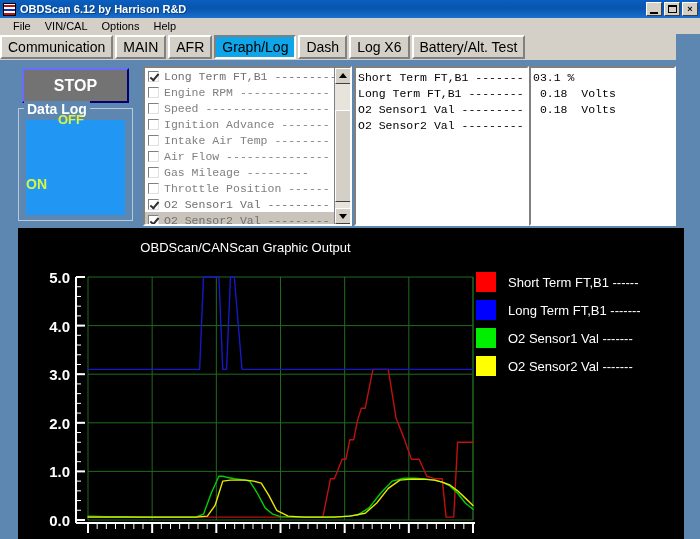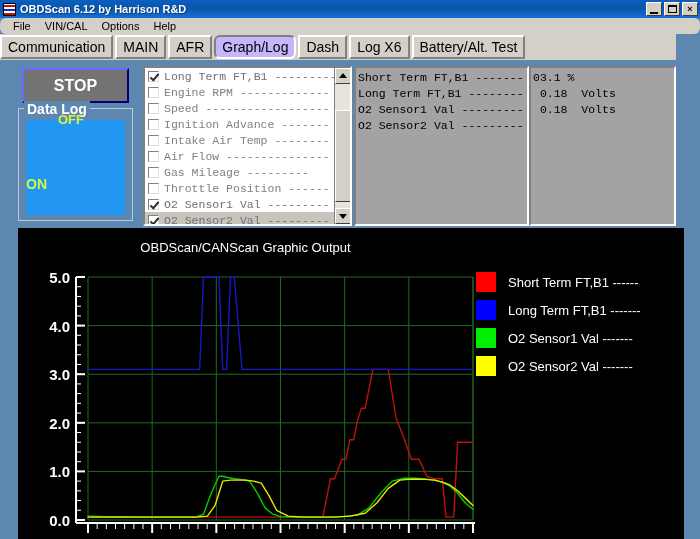--- a/index.html
+++ b/index.html
@@ -61,21 +61,20 @@
   .winbtn .gl { font-family: "Liberation Sans", sans-serif; font-size: 9px; font-weight: bold; }
   .winbtn.min .gl { position:absolute; left:3px; bottom:1px; width:8px; height:2px; background:#000; }
   .winbtn.max .gl { position:absolute; left:3px; top:2px; width:9px; height:8px; border:1px solid #000; border-top-width:2px; box-sizing:border-box; }
 
   
   .menubar {
     position: absolute; left: 0; top: 18px; width: 700px; height: 16px;
     background: #d4d0c8;
     display: flex; align-items: center; padding-left: 6px;
     box-sizing: border-box;
-    border-radius: 6px;
   }
   .menu-item {
     font-size: 11px; color: #000; padding: 0 7px; line-height: 14px;
     white-space: nowrap;
     font-family: "Liberation Sans", sans-serif;
   }
 
   
   .tabbar {
     position: absolute; left: 0; top: 34px; width: 676px; height: 26px;
@@ -90,26 +89,25 @@
     border-right: 2px solid #808080;
     border-bottom: 2px solid #808080;
     box-sizing: border-box;
     display: flex; align-items: center; justify-content: center;
     font-size: 14px; color: #000; font-weight: normal;
     padding: 0 6px; white-space: nowrap;
     font-family: "Liberation Sans", sans-serif;
     margin-right: 2px;
   }
   .tabbtn.active {
-    background: #c4b5fd;
+    background: #0ea5e9;
     border-top: 2px solid #808080;
     border-left: 2px solid #808080;
     border-right: 2px solid #ffffff;
     border-bottom: 2px solid #ffffff;
-    border-radius: 6px;
   }
 
   
   .stop-btn {
     position: absolute; left: 22px; top: 68px; width: 107px; height: 35px;
     background: #737373;
     border-top: 2px solid #6b6bff;
     border-left: 2px solid #6b6bff;
     border-right: 2px solid #000070;
     border-bottom: 2px solid #000070;
@@ -217,21 +215,21 @@
     position: absolute; left: 0; top: 42px; width: 16px; height: 92px;
     background: #d4d0c8;
     border-top: 1px solid #ffffff; border-left: 1px solid #ffffff;
     border-right: 1px solid #404040; border-bottom: 1px solid #404040;
     box-sizing: border-box;
   }
 
   
   .ro-names, .ro-vals {
     position: absolute; top: 66px; height: 160px;
-    background: #a3a3a3;
+    background: #ffffff;
     border-top: 2px solid #808080;
     border-left: 2px solid #808080;
     border-right: 2px solid #ffffff;
     border-bottom: 2px solid #ffffff;
     box-sizing: border-box;
     overflow: hidden;
     padding-top: 2px;
   }
   .ro-names { left: 354px; width: 175px; }
   .ro-vals  { left: 529px; width: 147px; }

